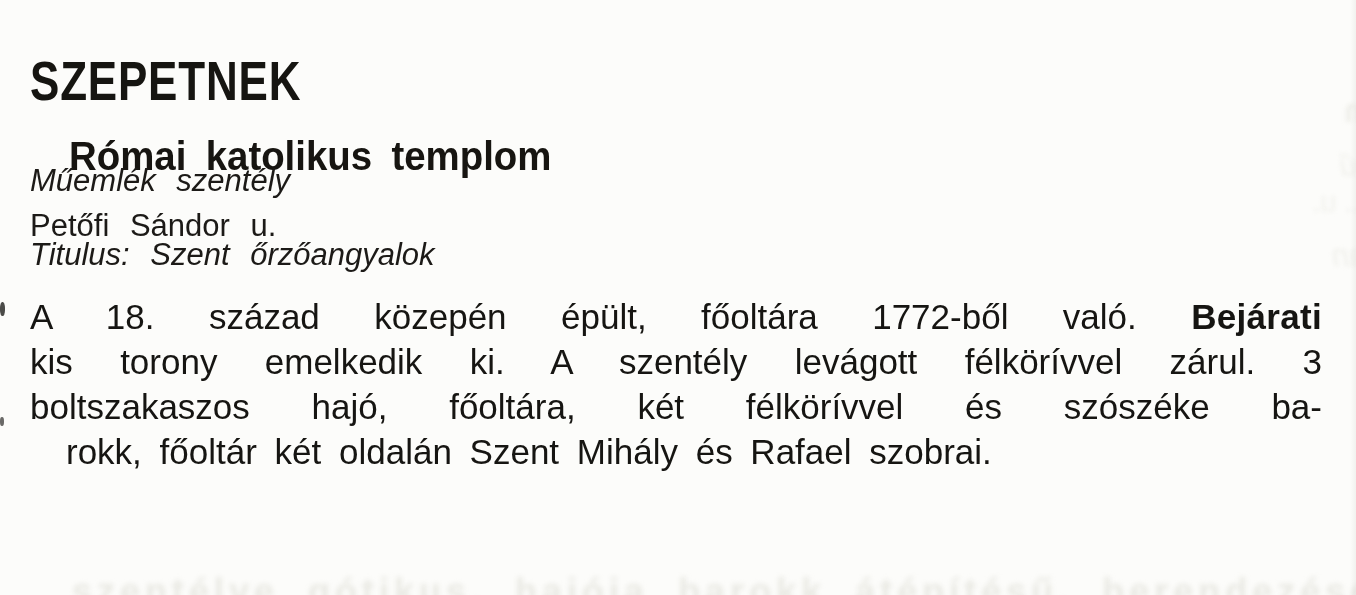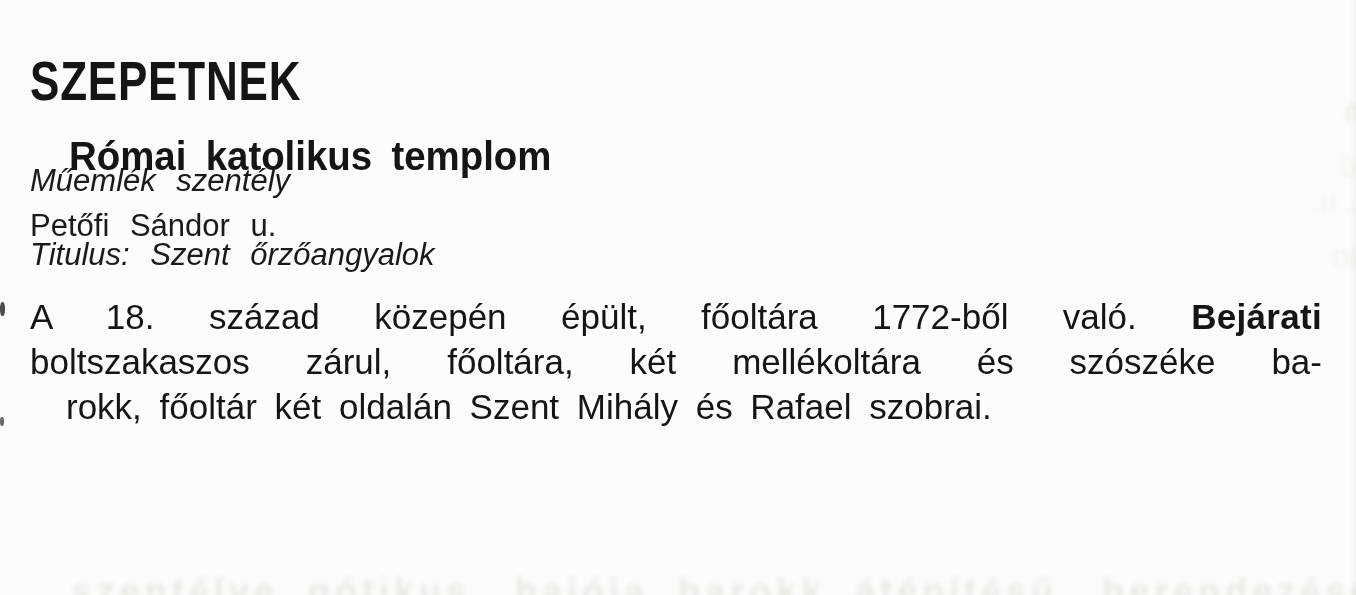--- a/index.html
+++ b/index.html
@@ -161,21 +161,22 @@
   <h1 class="place-title"><span class="condense">SZEPETNEK</span></h1>
 
   <h2 class="monument-name"><span class="condense2">Római katolikus templom</span></h2>
 
   <div class="meta italic m1">Műemlék szentély</div>
   <div class="meta m2">Petőfi Sándor u.</div>
   <div class="meta italic m3">Titulus: Szent őrzőangyalok</div>
 
   <div class="para">
     <div class="pline"><span>A 18. század közepén épült, főoltára 1772-ből való.</span> <span class="pb">Bejárati</span></div>
-    <div class="pline"><span>boltszakaszos zárul, főoltára, két mellékoltára és szószéke ba-</span></div>
+    <div class="pline"><span>kis torony emelkedik ki. A szentély levágott félkörívvel zárul. 3</span></div>
+    <div class="pline"><span>boltszakaszos hajó, főoltára, két félkörívvel és szószéke ba-</span></div>
     <div class="pline last"><span>rokk, főoltár két oldalán Szent Mihály és Rafael szobrai.</span></div>
   </div>
 
   <div class="speck s1"></div>
   <div class="speck s2"></div>
   <div class="edge-shade"></div>
 
 </div>
 
 </body></html>

